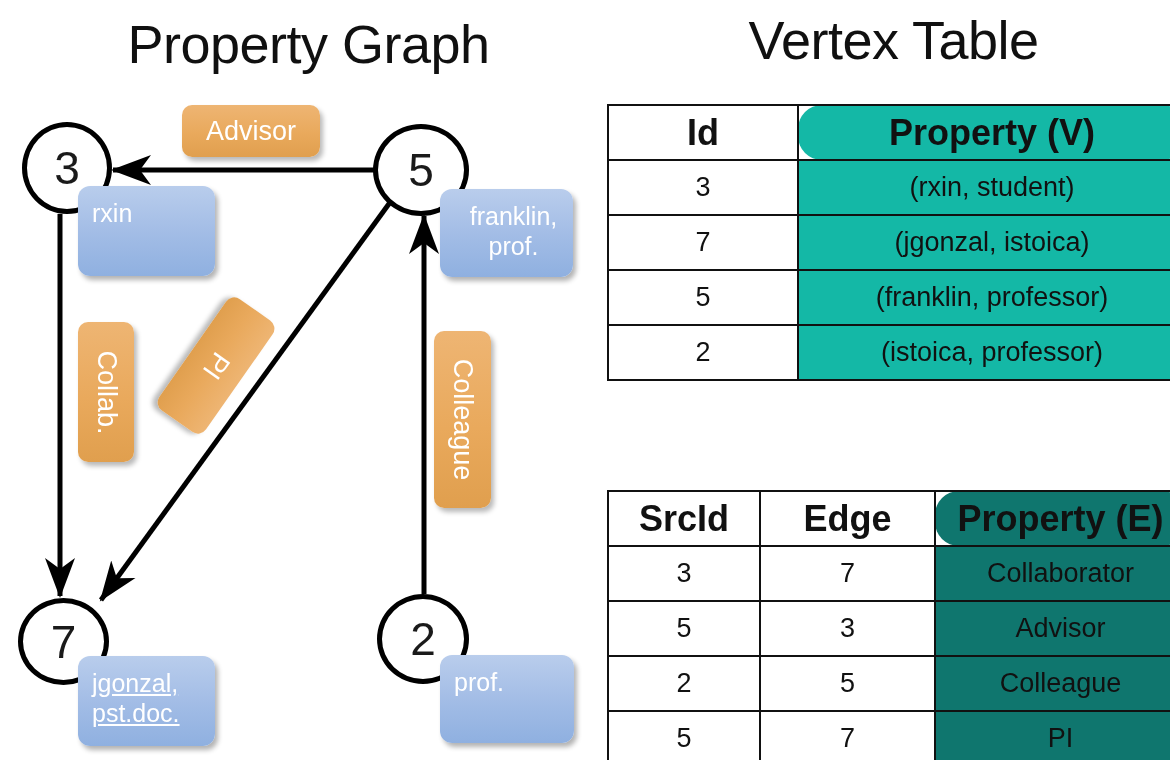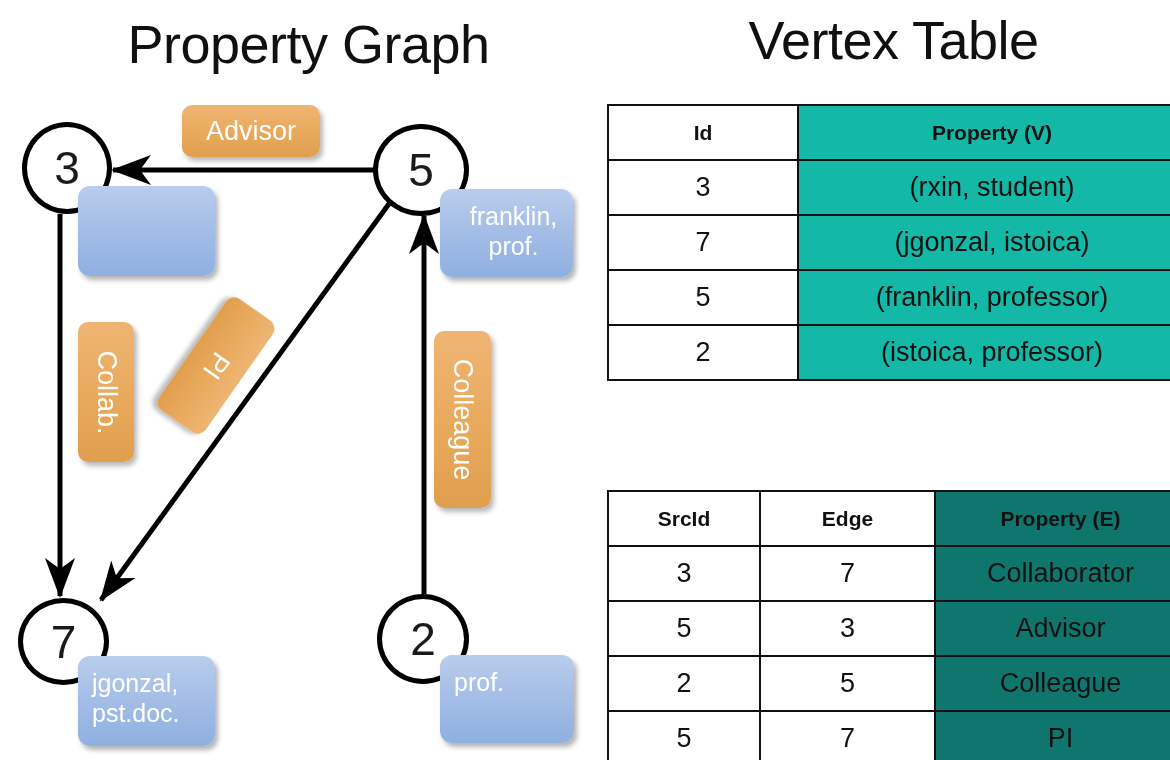--- a/index.html
+++ b/index.html
@@ -85,21 +85,21 @@
     color: #ffffff;
     font-size: 25px;
     line-height: 30px;
     font-weight: 300;
     padding: 12px 0 0 14px;
     box-sizing: border-box;
     z-index: 8;
   }
   #prop-rxin     { left: 62px;  top: 186px; width: 137px; height: 90px; }
   #prop-franklin { left: 424px; top: 189px; width: 133px; height: 88px; text-align: center; }
-  #prop-jgonzal  { left: 62px;  top: 656px; width: 137px; height: 90px; }
+  #prop-jgonzal  { left: 62px;  top: 656px; width: 137px; height: 90px; text-decoration: underline; }
   #prop-istoica  { left: 424px; top: 655px; width: 134px; height: 88px; }
   .prop-line { display: block; }
 
   
   .edge-label-box {
     position: absolute;
     border-radius: 10px;
     background: linear-gradient(to bottom, #eeb573 0%, #e9a95c 55%, #e09f4e 100%);
     box-shadow: 3px 4px 5px rgba(0,0,0,0.28);
     color: #ffffff;
@@ -145,21 +145,22 @@
     border: 2px solid #111111;
     text-align: center;
     font-weight: 300;
     font-size: 27px;
     color: #111111;
     padding: 0;
     height: 53px;
   }
   .tbl th {
     font-weight: bold;
-    font-size: 21px;
+    font-size: 36px;
+    border-radius: 24px;
   }
   .cell-blue   { background: #14b8a6; }
   .cell-orange { background: #0f766e; }
   .cell-white  { background: #ffffff; }
 
   #vertex-table {
     left: 591px; top: 104px; width: 578px;
   }
   #vertex-table col.c-id   { width: 190px; }
   #vertex-table col.c-prop { width: 388px; }
@@ -209,20 +210,21 @@
 
     <div class="node-circle" id="node-7">
       <div class="node-label">7</div>
     </div>
 
     <div class="node-circle" id="node-2">
       <div class="node-label">2</div>
     </div>
 
     <div class="prop-box" id="prop-rxin">
+      <span class="prop-line">rxin</span>
     </div>
 
     <div class="prop-box" id="prop-franklin">
       <span class="prop-line">franklin,</span>
       <span class="prop-line">prof.</span>
     </div>
 
     <div class="prop-box" id="prop-jgonzal">
       <span class="prop-line">jgonzal,</span>
       <span class="prop-line">pst.doc.</span>

